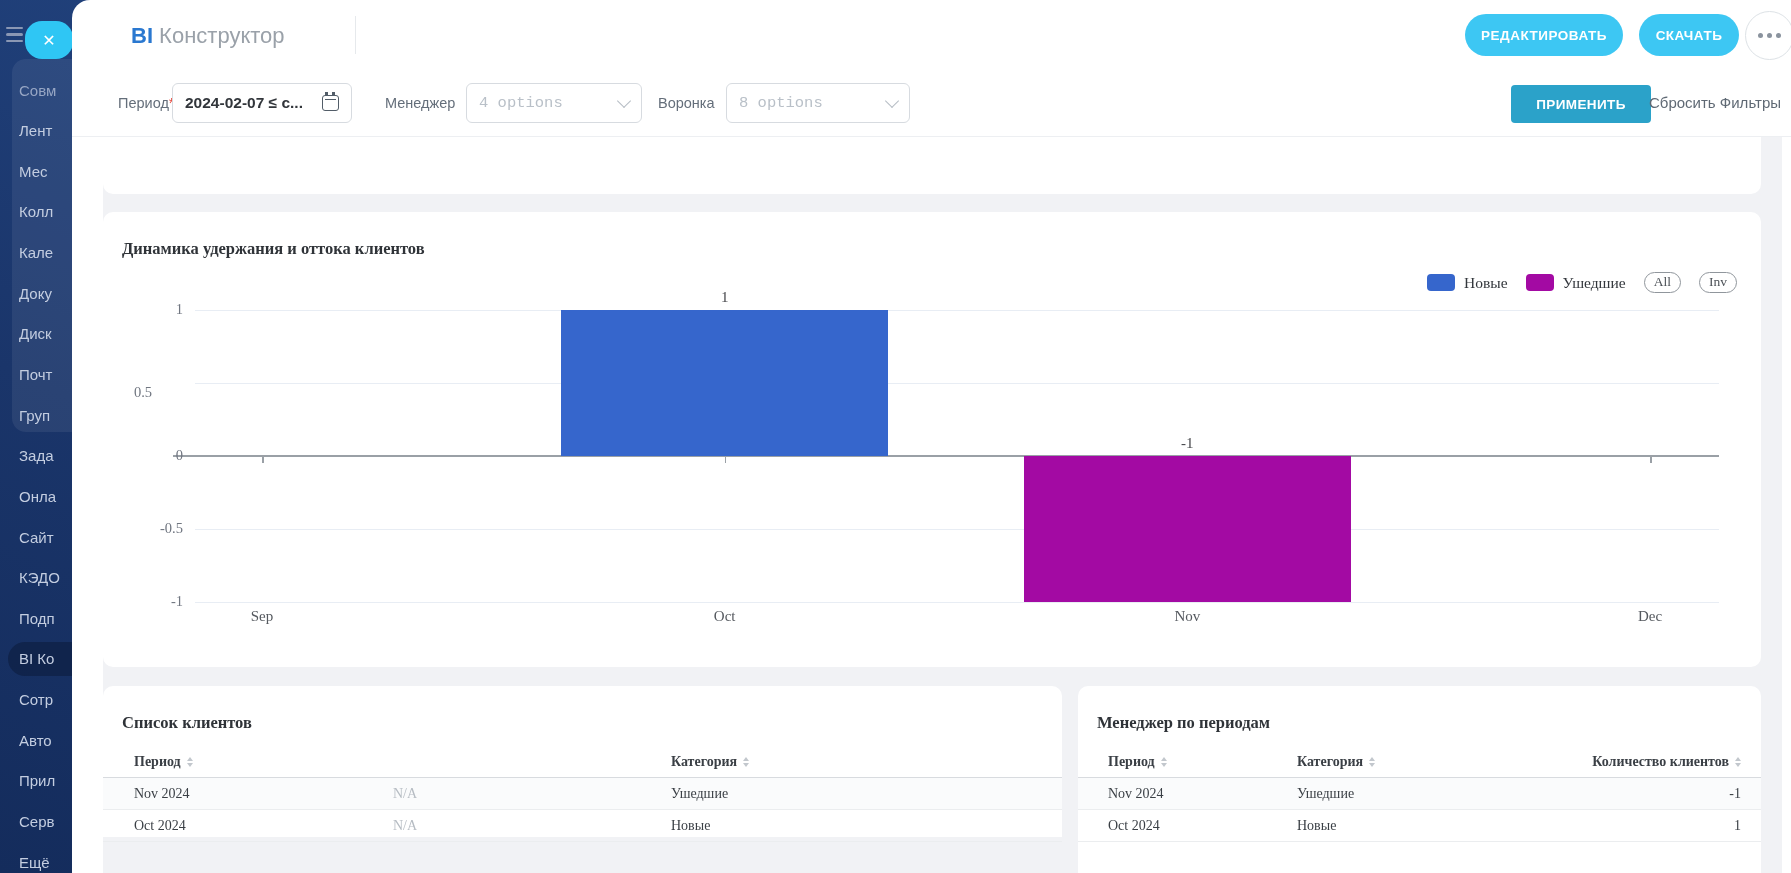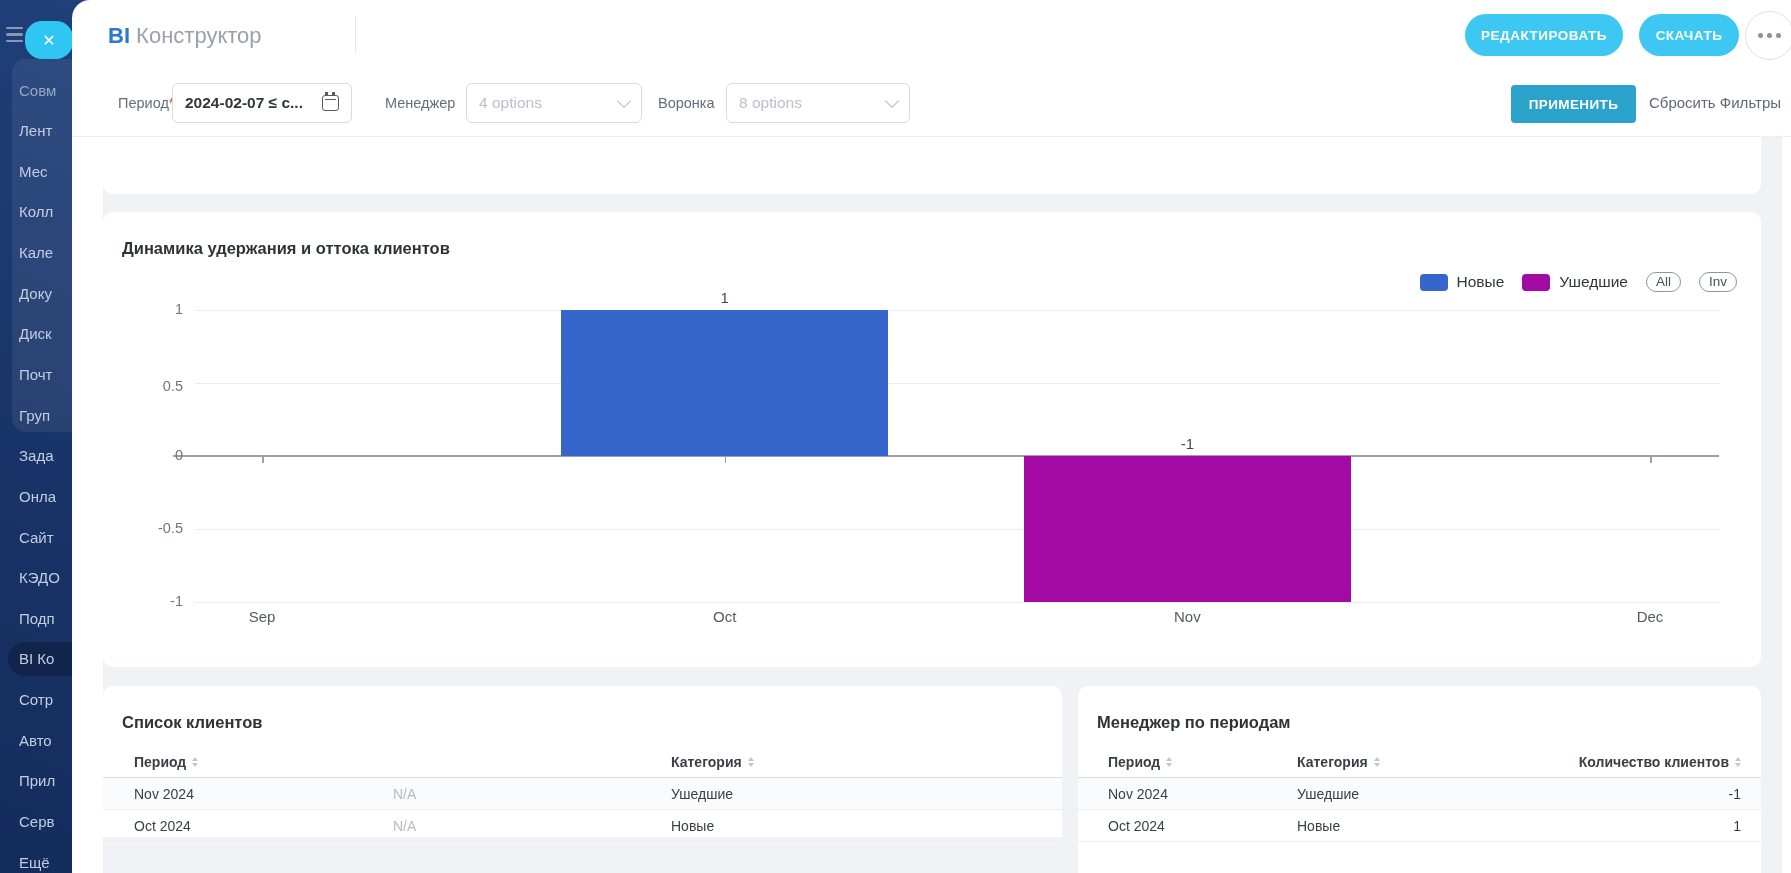--- a/index.html
+++ b/index.html
@@ -18,56 +18,56 @@
   .side-item{position:absolute;left:0;width:110px;height:40px;display:flex;align-items:center;
              padding-left:19px;box-sizing:border-box;color:#c3cde0;font-size:15px;white-space:nowrap;cursor:pointer;}
   .side-item.dim{color:#97a6c4;}
   .side-item.active::before{content:'';position:absolute;left:8px;right:-16px;top:3px;bottom:3px;
              background:rgba(9,24,54,.5);border-radius:17px;}
   .side-item span{position:relative;}
   
   .panel{position:absolute;left:72px;top:0;width:1719px;height:873px;background:#fff;
          border-top-left-radius:18px;z-index:2;}
   .logo{position:absolute;left:36px;top:23px;font-size:22px;white-space:nowrap;}
-  .logo .bi{color:#2a78d0;font-weight:700;}
+  .logo .bi{color:#2a78d0;font-weight:700;margin-left:23px;}
   .logo .rest{color:#9aa1a9;font-weight:400;}
   .vdiv{position:absolute;left:283px;top:16px;width:1px;height:38px;background:#e6e9ec;}
   .title-wrap{position:absolute;left:310px;top:21px;display:flex;align-items:center;gap:16px;cursor:pointer;}
   .title-wrap h1{margin:0;font-size:22px;font-weight:600;color:#2b79cf;white-space:nowrap;}
   .chev{width:10px;height:10px;border-right:2.2px solid #5c7087;border-bottom:2.2px solid #5c7087;
         transform:rotate(45deg);margin-top:-4px;}
   .pill-btn{position:absolute;top:14px;height:42px;border-radius:21px;background:#3dc7f3;border:none;
             color:#fff;font-weight:700;font-size:13.5px;letter-spacing:.5px;cursor:pointer;
             font-family:inherit;}
   .more-btn{position:absolute;left:1673px;top:11px;width:49px;height:49px;border-radius:50%;
             background:#fff;border:1px solid #dde2e6;display:flex;align-items:center;justify-content:center;
             gap:4px;cursor:pointer;box-sizing:border-box;}
   .more-btn i{width:5px;height:5px;border-radius:50%;background:#8a939e;}
   
   .flabel{position:absolute;top:95px;font-size:14.5px;color:#646e7a;white-space:nowrap;}
   .flabel .req{color:#e84a3f;}
   .finput{position:absolute;top:83px;height:40px;box-sizing:border-box;border:1px solid #d7dbe0;
           border-radius:6px;background:#fff;display:flex;align-items:center;justify-content:space-between;
           padding:0 12px;cursor:pointer;}
   .finput .val{font-size:15.5px;font-weight:600;color:#32363b;white-space:nowrap;}
-  .finput .ph{font-size:15.5px;color:#b9c0c8;white-space:nowrap;}
+  .finput .ph{font-size:15.5px;color:#b9c0c8;white-space:nowrap;font-family:Liberation Mono, monospace;}
   .sel-chev{width:9px;height:9px;border-right:1.8px solid #b6bdc5;border-bottom:1.8px solid #b6bdc5;
             transform:rotate(45deg);margin-top:-4px;}
   .cal{width:15px;height:14px;border:1.6px solid #525d68;border-radius:3px;position:relative;margin-left:8px;}
   .cal:before{content:'';position:absolute;left:2px;right:2px;top:2.5px;height:1.6px;background:#525d68;}
   .cal:after{content:'';position:absolute;width:2.5px;height:3px;background:#525d68;top:-4px;left:2px;
              box-shadow:7px 0 #525d68;}
-  .apply-btn{position:absolute;left:1439px;top:85px;width:125px;height:38px;border:none;border-radius:4px;
+  .apply-btn{position:absolute;left:1439px;top:85px;width:140px;height:38px;border:none;border-radius:4px;
              background:#2ba2c9;color:#fff;font-weight:700;font-size:13.5px;letter-spacing:.4px;
              cursor:pointer;font-family:inherit;}
   .reset-link{position:absolute;left:1577px;top:94px;font-size:15px;color:#5f6974;cursor:pointer;white-space:nowrap;}
   .hdiv{position:absolute;left:0;top:136px;width:1719px;height:1px;background:#edeff2;}
   
   .container{position:absolute;left:31px;top:137px;width:1679px;height:736px;background:#f1f2f5;}
-  .card{position:absolute;background:#fff;border-radius:10px;}
+  .card{position:absolute;background:#fff;border-radius:10px;font-family:Liberation Serif, serif;}
   .card.sliver{left:0;top:0;width:1658px;height:57px;border-radius:0 0 10px 10px;}
   .card.chart{left:0;top:75px;width:1658px;height:455px;}
   .card.ltable{left:0;top:549px;width:959px;height:151px;border-radius:10px 10px 0 0;}
   .card.rtable{left:975px;top:549px;width:683px;height:187px;border-radius:10px 10px 0 0;}
   .card-title{position:absolute;left:19px;top:27px;font-size:16.5px;font-weight:700;color:#2f3338;white-space:nowrap;}
   
   .legend{position:absolute;right:24px;top:60px;display:flex;align-items:center;gap:18px;}
   .leg-item{display:flex;align-items:center;gap:9px;cursor:pointer;}
   .leg-item .sw{width:28px;height:17px;border-radius:4px;}
   .leg-item .lbl{font-size:15.5px;color:#33373c;}
@@ -218,21 +218,21 @@
               <div class="sw" style="background: rgb(163, 10, 163);"></div>
               <div class="lbl">Ушедшие</div>
             </div>
             <button class="leg-btn">All</button>
             <button class="leg-btn">Inv</button>
           </div>
         <div id="plot">
             <div class="gridline" style="left: 92px; width: 1524px; top: 98px;"></div>
             <div class="ylab" style="top: 89px;">1</div>
             <div class="gridline" style="left: 92px; width: 1524px; top: 171px;"></div>
-            <div class="ylab" style="top: 166px;">0.5</div>
+            <div class="ylab" style="top: 172px; text-align: center;">0.5</div>
             <div class="gridline zero" style="left: 70px; width: 1546px; top: 243px;"></div>
             <div class="ylab" style="top: 235px;">0</div>
             <div class="gridline" style="left: 92px; width: 1524px; top: 317px;"></div>
             <div class="ylab" style="top: 308px;">-0.5</div>
             <div class="gridline" style="left: 92px; width: 1524px; top: 390px;"></div>
             <div class="ylab" style="top: 381px;">-1</div>
             <div class="xlab" style="left: 99px; top: 396px;">Sep</div>
             <div class="tickm" style="left: 159px; top: 244px;"></div>
             <div class="xlab" style="left: 561.67px; top: 396px;">Oct</div>
             <div class="tickm" style="left: 621.67px; top: 244px;"></div>

